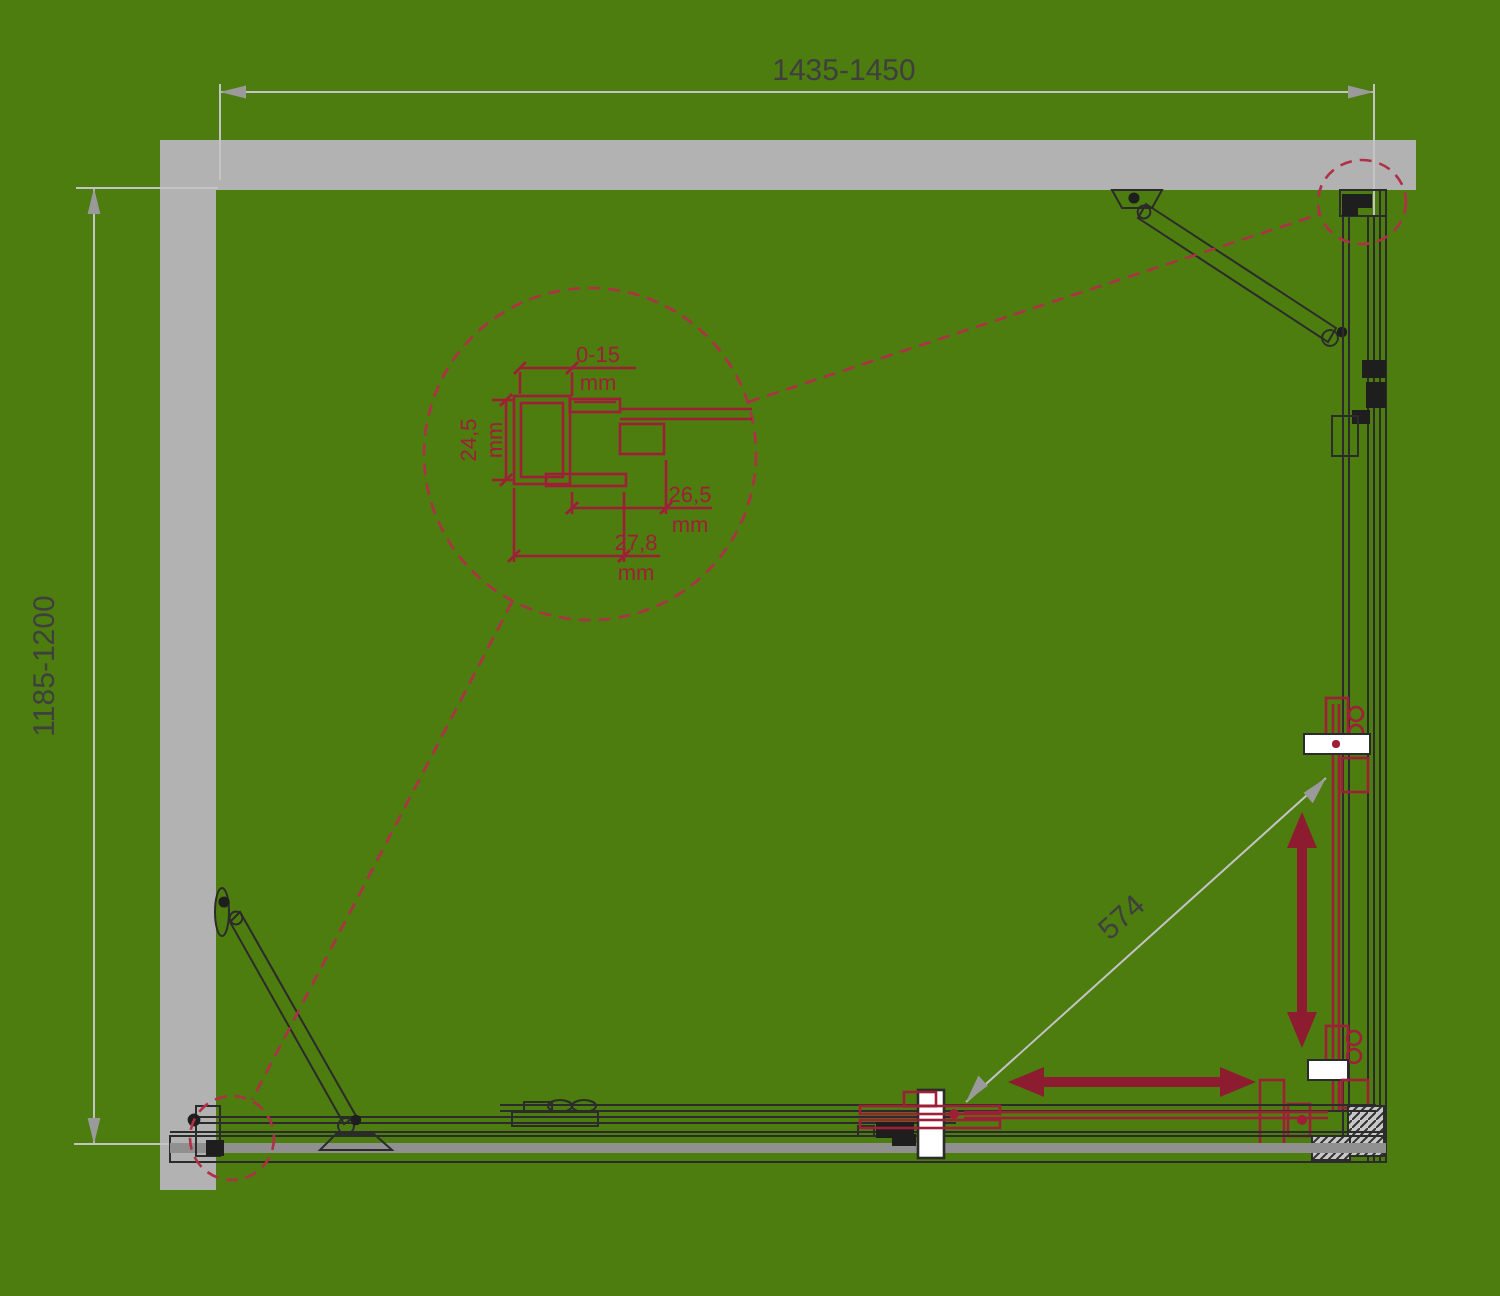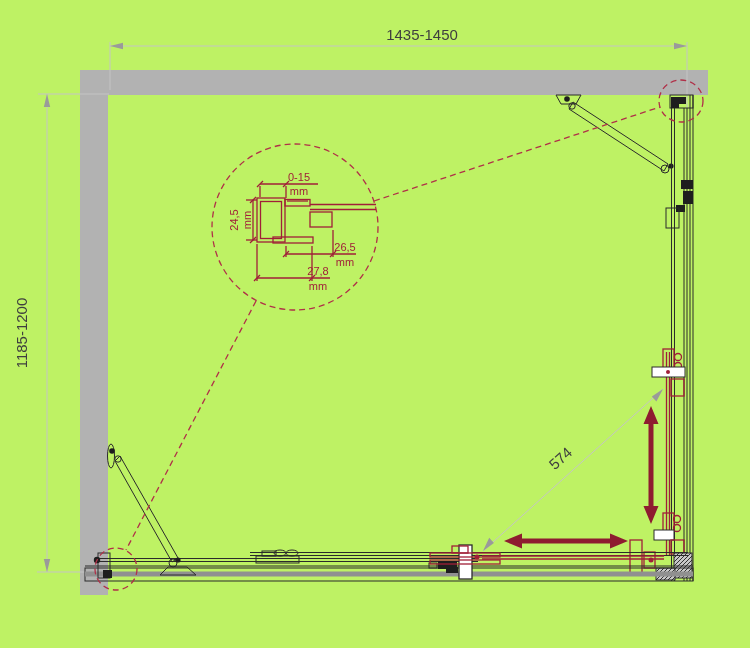--- a/index.html
+++ b/index.html
@@ -1,16 +1,16 @@
 <!DOCTYPE html>
 <html><head>
 <meta charset="utf-8">
 <style>
   html,body{margin:0;padding:0;background:#ffffff;}
-  #stage{position:relative;width:750px;height:648px;background:#bef264;overflow:hidden;
+  #stage{position:relative;width:750px;height:648px;background:#4d7c0f;overflow:hidden;
          font-family:"Liberation Sans", sans-serif;}
   svg{display:block;}
   text{font-family:"Liberation Sans", sans-serif;}
   .dim-text{fill:#3f3f3f;font-size:15px;}
   .detail-text{fill:#a01f38;font-size:11px;}
   .blk{stroke:#2b2b2b;fill:none;stroke-width:1;}
   .blkf{fill:#1e1e1e;stroke:none;}
   .red{stroke:#a01f38;fill:none;stroke-width:1.3;}
   .redf{fill:#a01f38;stroke:none;}
   .dim{stroke:#c4c4c4;fill:none;stroke-width:1;}

